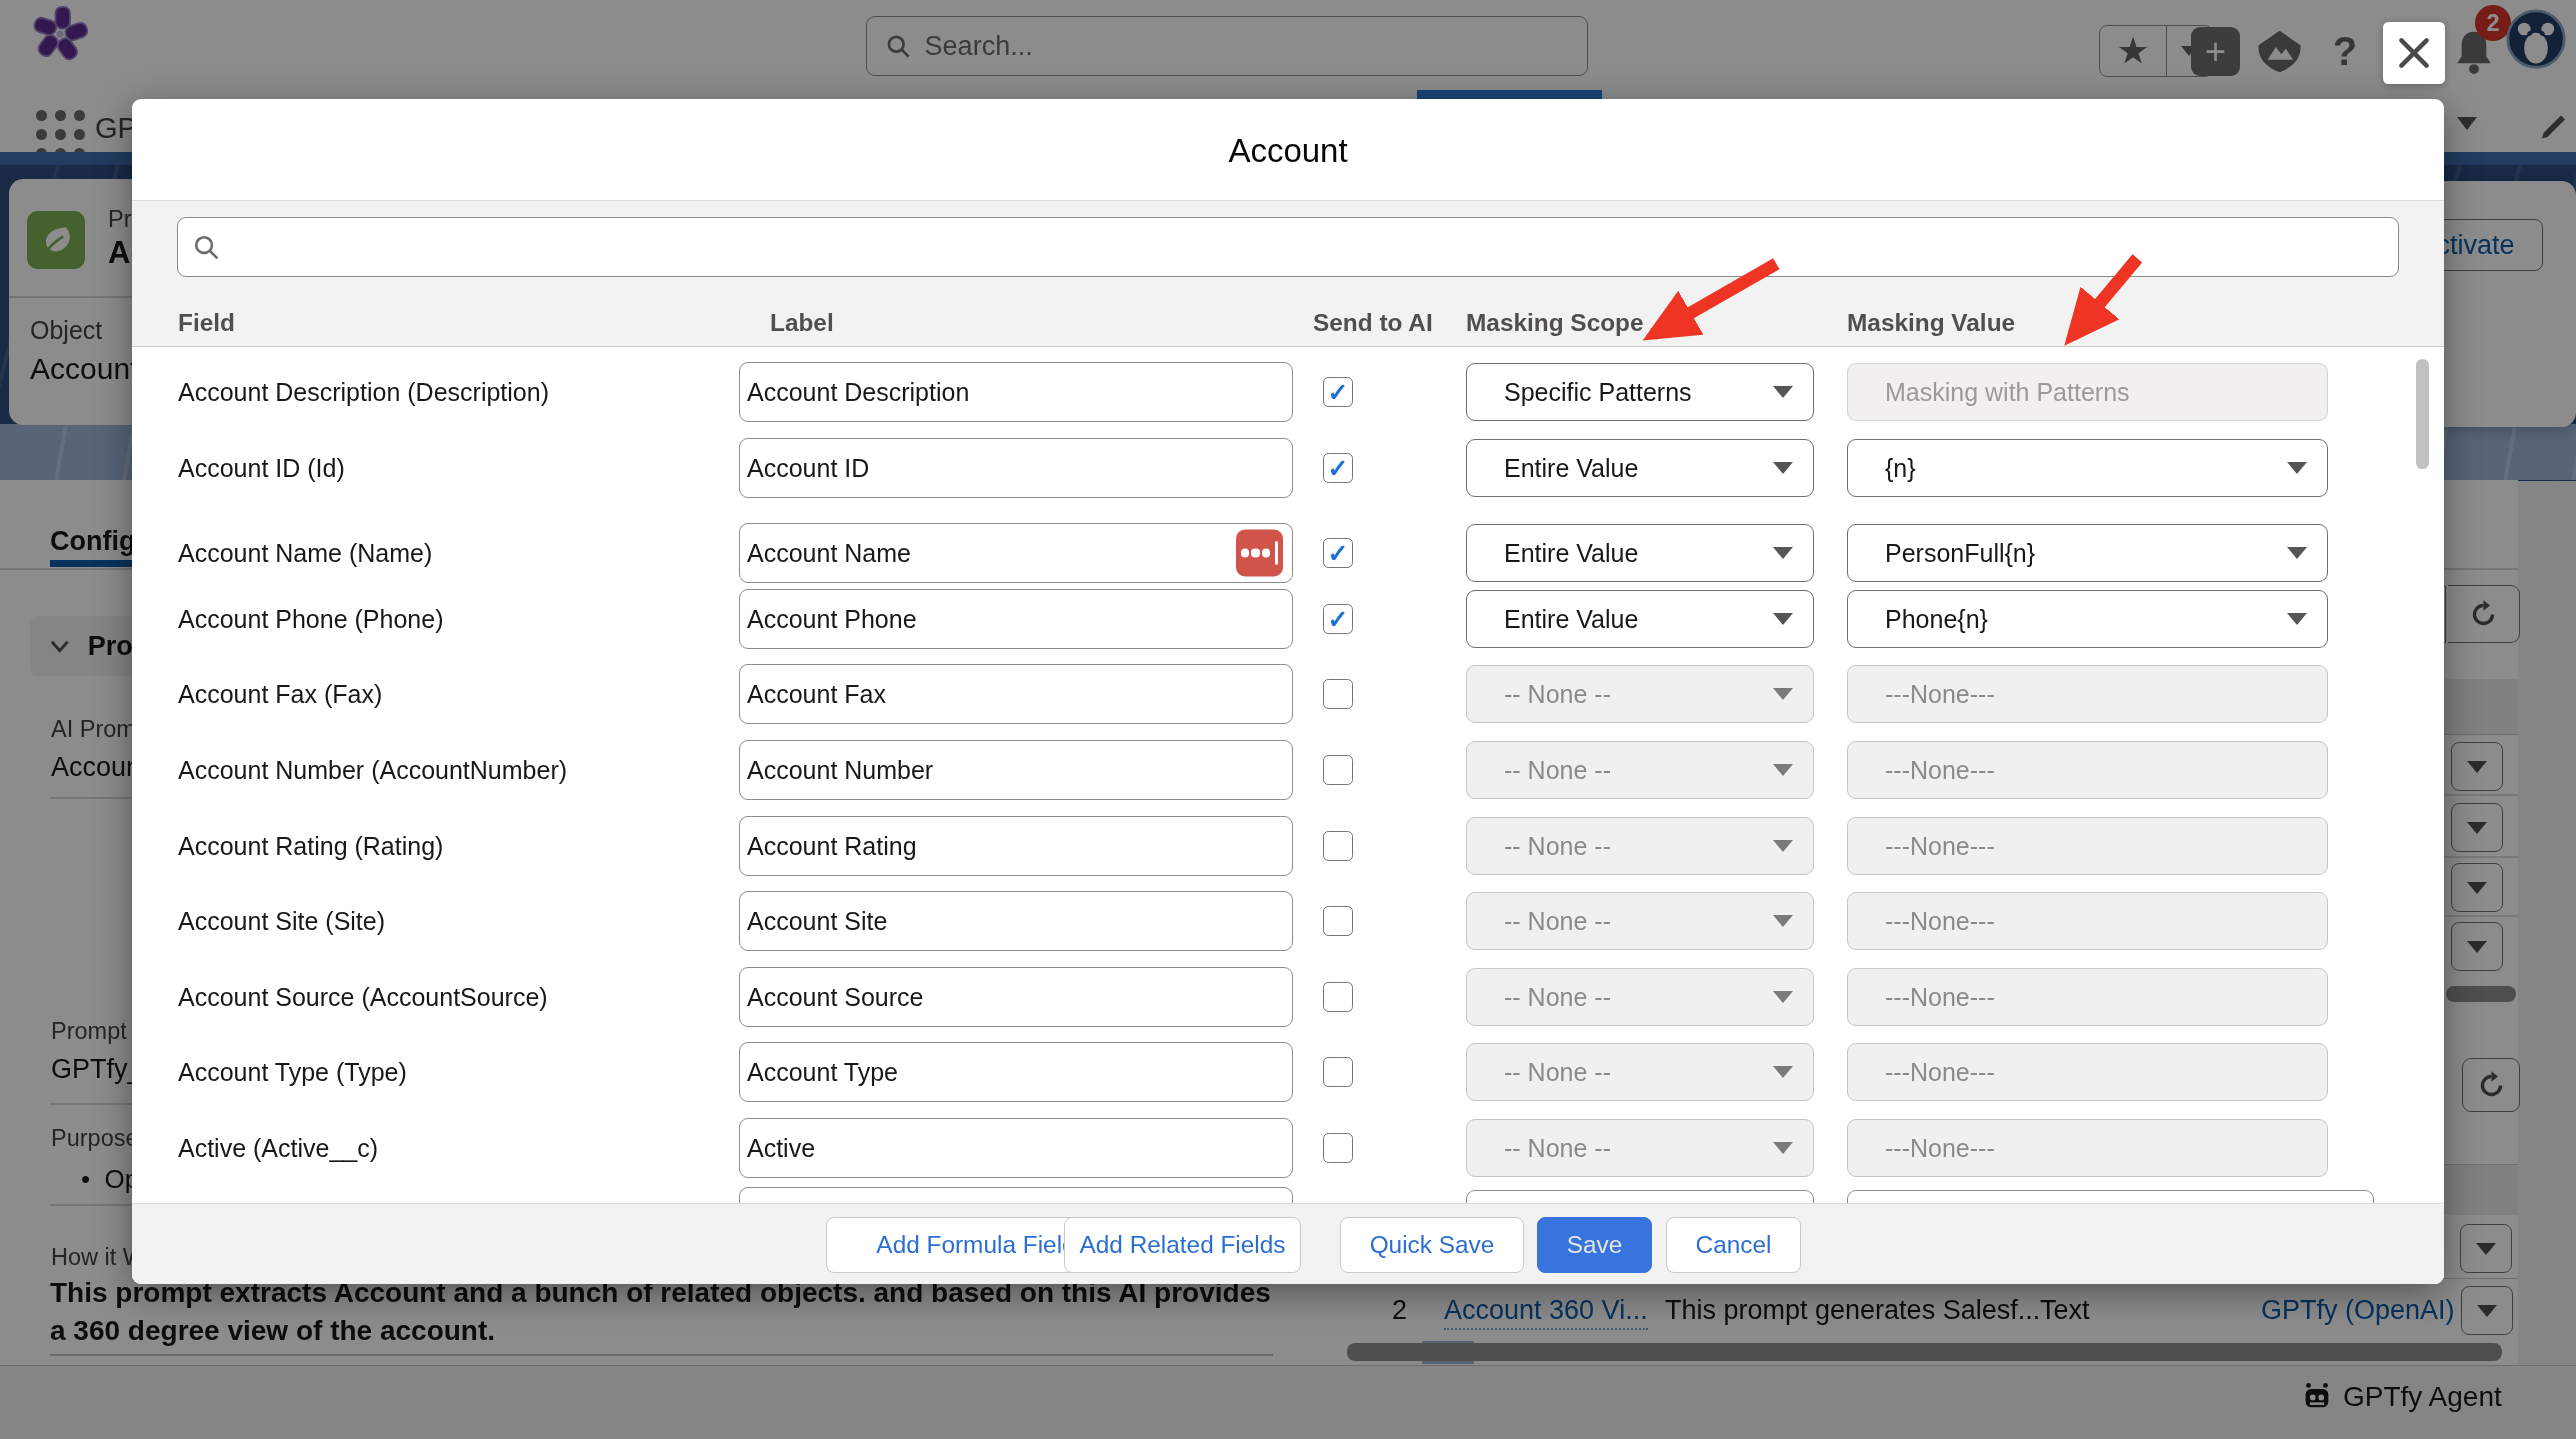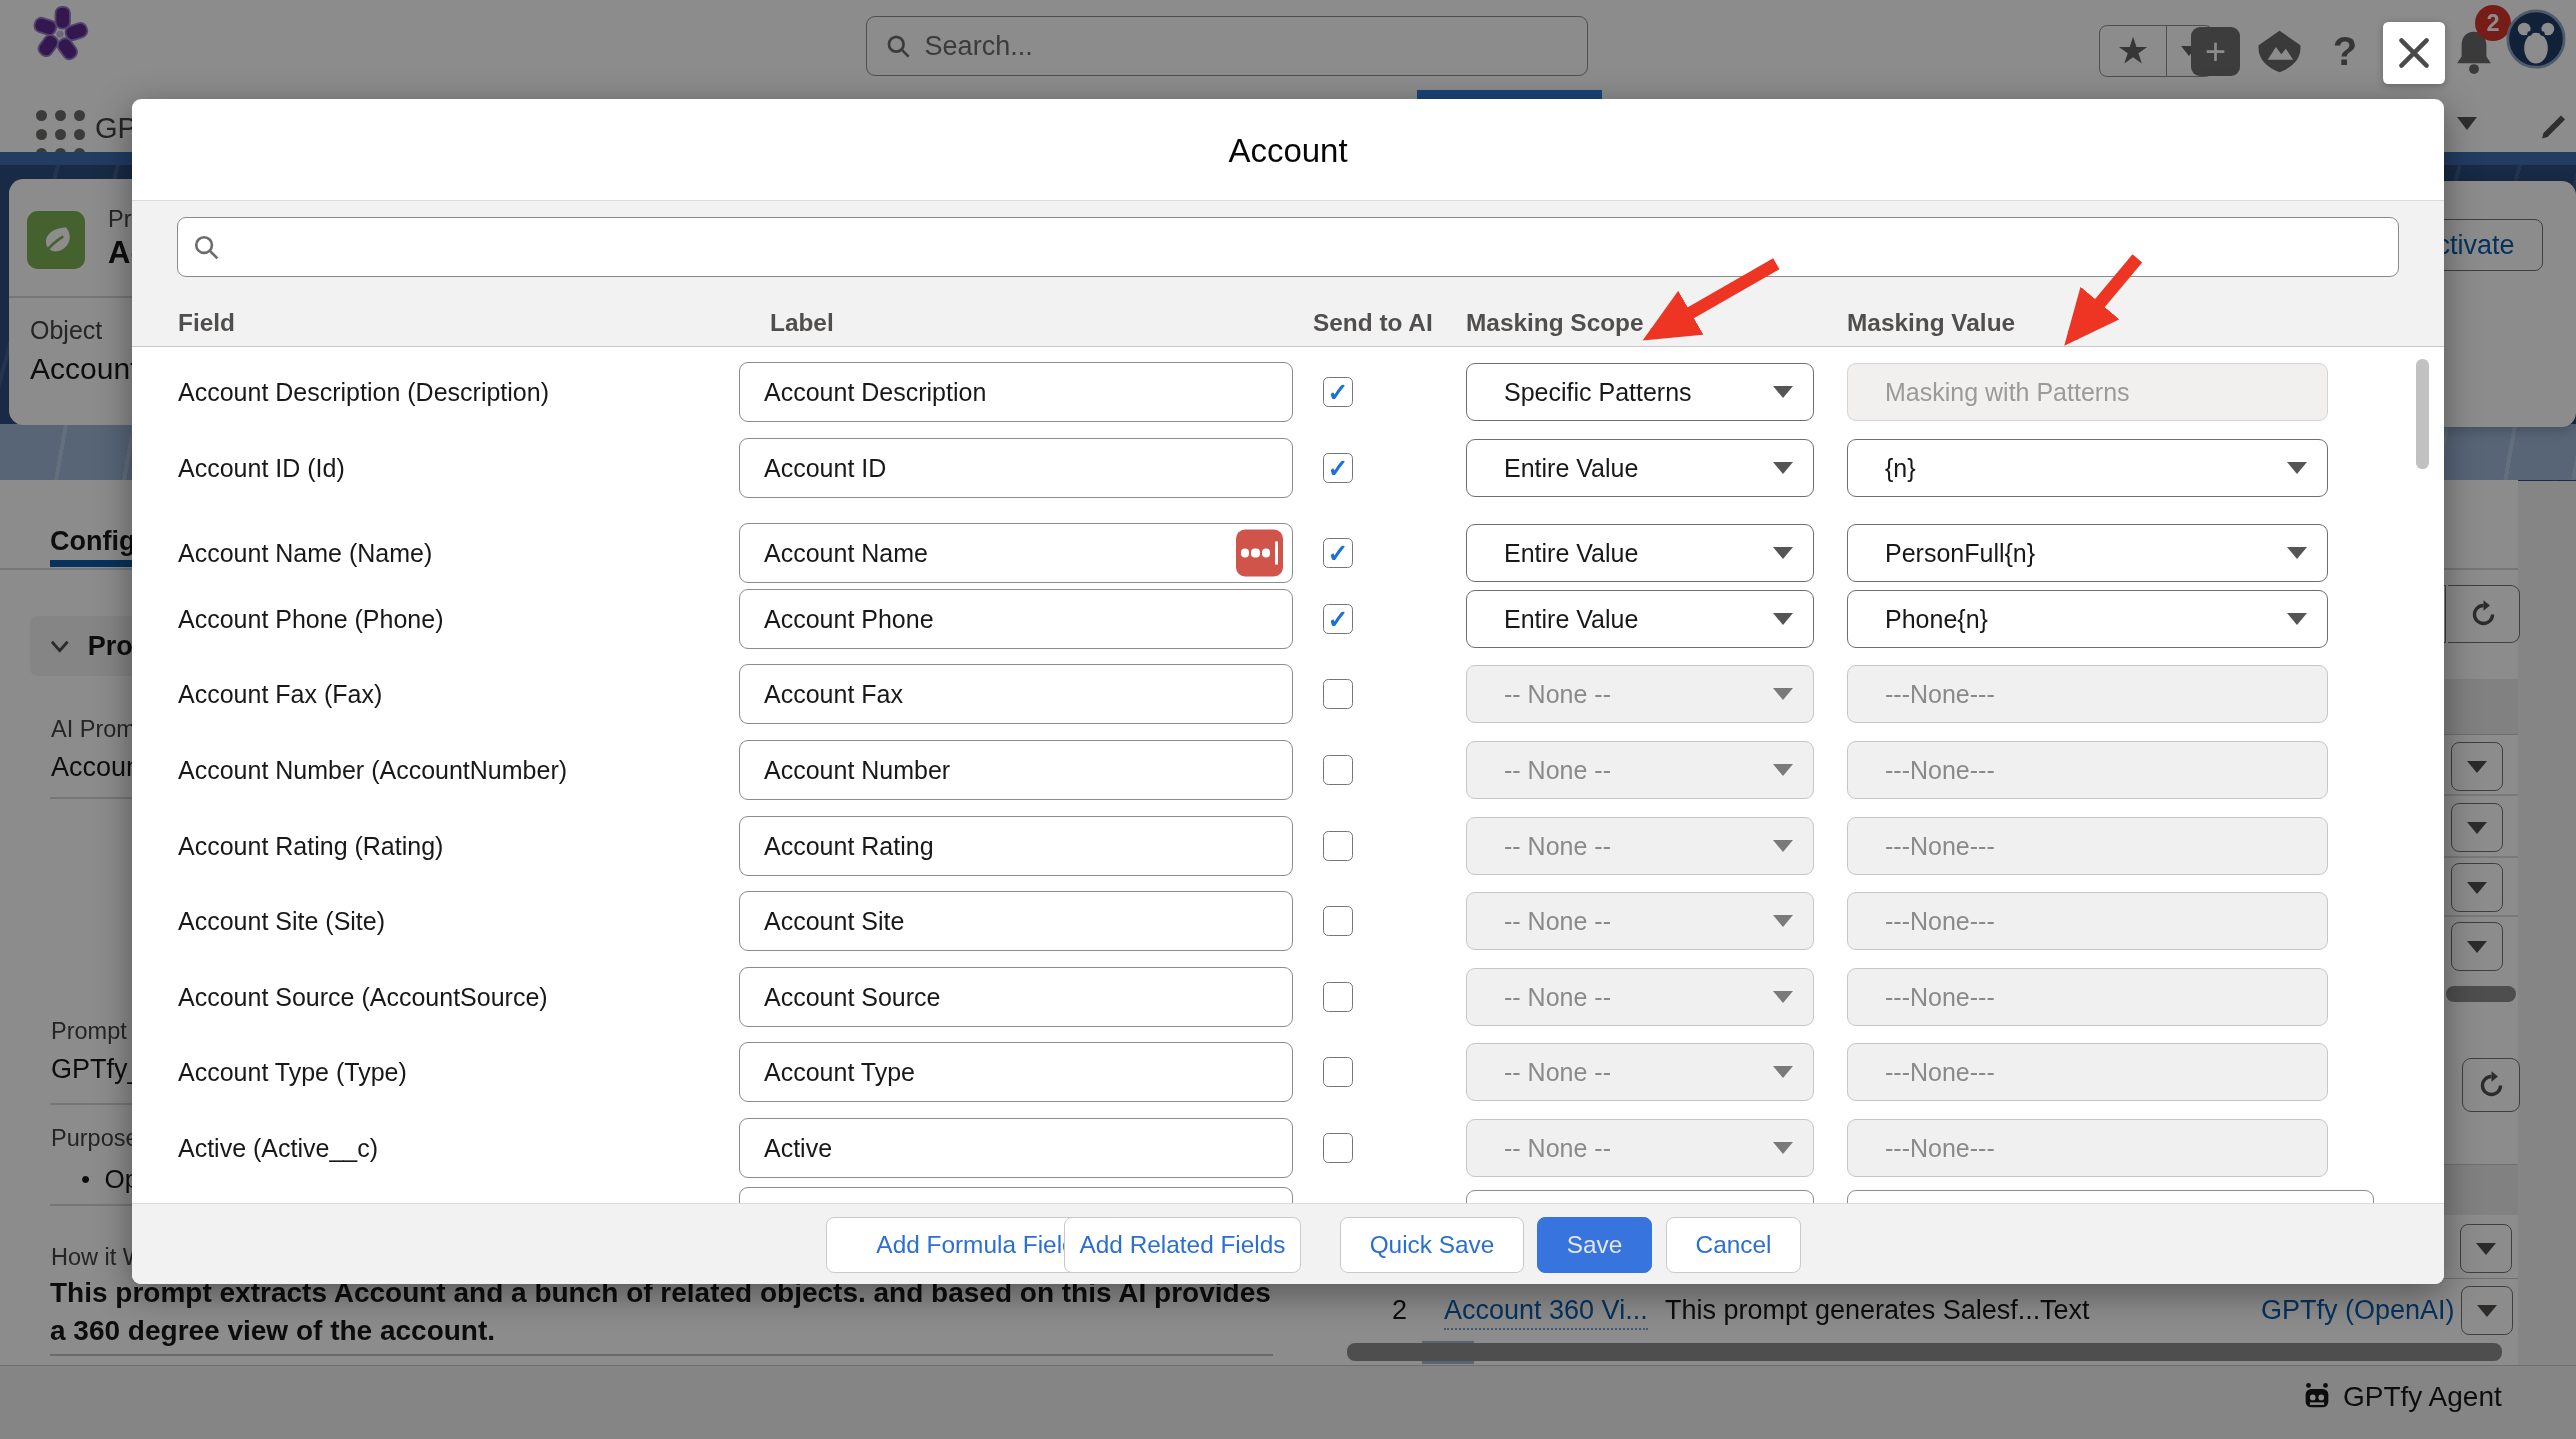--- a/index.html
+++ b/index.html
@@ -35,21 +35,21 @@
   #dim{position:absolute;inset:0;background:rgba(0,0,0,0.45);z-index:10;}
   
   #modal{position:absolute;left:132px;top:99px;width:2312px;height:1185px;background:#fff;border-radius:9px;z-index:20;box-shadow:0 9px 36px rgba(0,0,0,.4);}
   .mtitle{left:0;top:32.5px;width:100%;text-align:center;font-size:33px;color:#080707;}
   .gband{left:0;top:101px;width:100%;height:147px;background:#f3f2f2;border-top:1.8px solid #dddbda;border-bottom:1.8px solid #c9c9c9;}
   .msearch{left:45px;top:16.2px;width:2222px;height:60px;background:#fff;border:1.8px solid #8a8a8a;border-radius:9px;display:flex;align-items:center;padding-left:14.4px;}
   .mhead{position:absolute;top:108px;font-size:24.4px;font-weight:bold;color:#514f4d;}
   #mtable{left:0;top:248px;width:100%;height:856px;overflow:hidden;}
   .mrow{position:absolute;left:0;width:100%;height:76px;}
   .fieldtxt{position:absolute;left:46px;top:50%;transform:translateY(-50%);font-size:25px;color:#181818;}
-  .lbox{position:absolute;left:607px;top:50%;transform:translateY(-50%);width:554px;height:60px;border:1.8px solid #8c8c8c;border-radius:9px;background:#fff;display:flex;align-items:center;padding-left:24px;font-size:25px;color:#181818;}
+  .lbox{position:absolute;left:607px;top:50%;transform:translateY(-50%);width:554px;height:60px;border:1.8px solid #8c8c8c;border-radius:9px;background:#fff;display:flex;align-items:center;padding-left:7px;font-size:25px;color:#181818;}
   .maskic{position:absolute;right:9px;top:50%;transform:translateY(-50%);width:47px;height:47px;border-radius:9px;background:#d0544a;display:flex;align-items:center;justify-content:center;gap:2.7px;}
   .maskic .d{width:8.1px;height:8.1px;border-radius:50%;background:#fff;}
   .maskic .b{width:3.6px;height:23.5px;background:#fff;margin-left:1.8px;}
   .cb{position:absolute;left:1191px;top:50%;transform:translateY(-50%);width:30px;height:30px;border:1.8px solid #757575;border-radius:5.4px;background:#fff;display:flex;align-items:center;justify-content:center;}
   .cb.on::after{content:"✓";color:#1a72d8;font-size:25px;font-weight:bold;line-height:1;}
   .sel{position:absolute;top:50%;transform:translateY(-50%);height:58px;border-radius:9px;display:flex;align-items:center;padding-left:37px;font-size:25px;}
   .scope{left:1334px;width:348px;}
   .value{left:1715px;width:481px;}
   .sel.en{background:#fff;border:1.8px solid #6e6e6e;color:#181818;}
   .sel.dis{background:#f0f0f0;border:1.8px solid #c6c6c6;color:#8a8a8a;}

